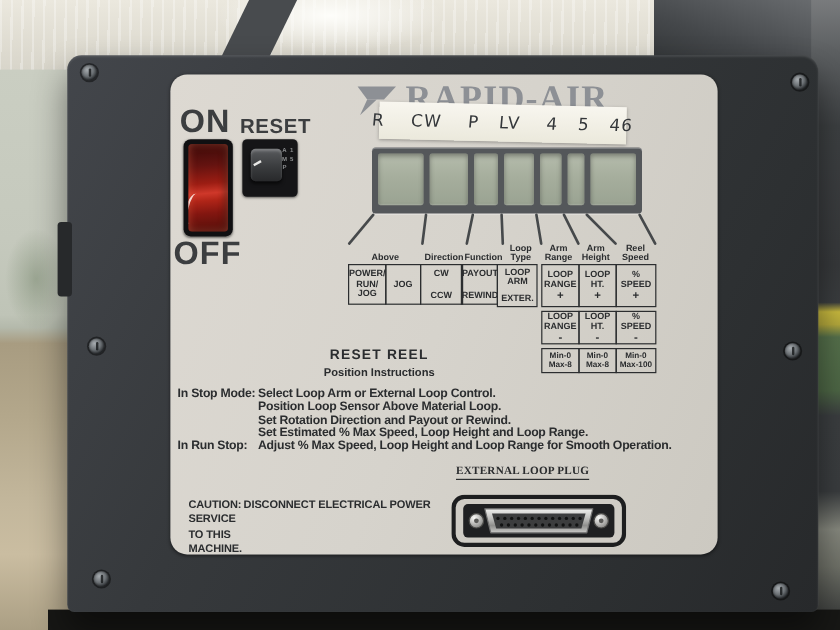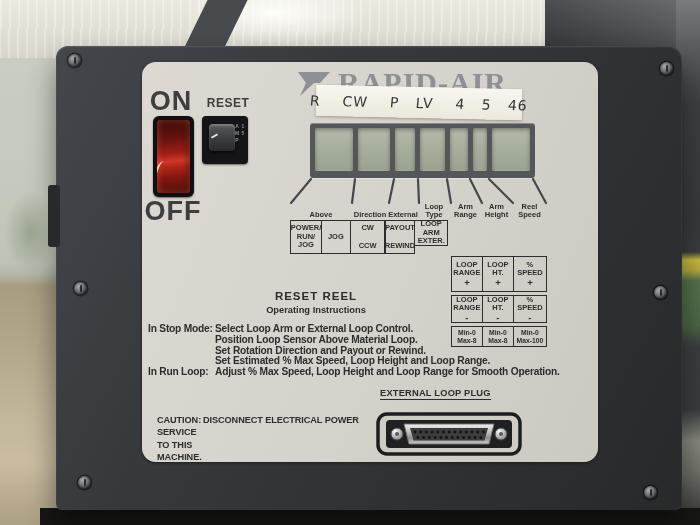--- a/index.html
+++ b/index.html
@@ -46,21 +46,21 @@
   .logo-text{font-family:"Liberation Serif",serif;font-weight:700;font-size:30px;
       color:#8d9095;letter-spacing:1px;}
   .sticker{left:174px;top:25px;width:206px;height:31px;transform:rotate(1.3deg);
       background:linear-gradient(180deg,#f8f6ef,#ebe9dc);
       box-shadow:0 1px 3px rgba(0,0,0,.3);display:flex;align-items:center;justify-content:center;}
   .sticker span{font-family:"DejaVu Sans",sans-serif;font-size:14px;color:#34373a;
       letter-spacing:1px;white-space:pre;transform:skewX(-4deg);}
   .big-label{font-weight:700;font-size:27px;color:#3c3e40;text-align:center;letter-spacing:1px;}
   .on-label{left:0px;top:24px;width:58px;}
   .off-label{left:0px;top:134px;width:62px;}
-  .reset-label{left:58px;top:34px;width:56px;font-weight:700;font-size:12px;color:#3c3e40;
+  .reset-label{left:58px;top:34px;width:56px;font-weight:700;font-size:17px;color:#3c3e40;
       text-align:center;letter-spacing:.5px;}
   .rocker-bezel{left:11px;top:54px;width:41px;height:81px;background:#101012;border-radius:6px;
       padding:4px;box-sizing:border-box;box-shadow:0 1px 2px rgba(0,0,0,.5);cursor:pointer;}
   .rocker{width:100%;height:100%;border-radius:3px;
       background:linear-gradient(175deg,#38090704 0%,#3a0a08 0%,#641310 25%,#9c1d13 45%,
       #cf382a 56%,#b02518 64%,#831610 78%,#500f0a 100%);
       box-shadow:inset 0 0 7px rgba(255,120,90,.45), inset -3px 0 5px rgba(0,0,0,.45);
       position:relative;overflow:hidden;}
   .rocker::after{content:"";position:absolute;left:-2px;bottom:6px;width:10px;height:26px;
       border-left:2px solid rgba(255,245,240,.85);border-radius:50%;transform:rotate(14deg);}
@@ -82,34 +82,34 @@
   .col-header{top:140px;height:17px;font-size:7.5px;font-weight:700;text-align:center;
       white-space:pre-line;line-height:1.05;display:flex;align-items:flex-end;justify-content:center;}
   .cellrow{left:148px;top:158px;display:flex;}
   .cell{border:1.2px solid #2b2d2f;box-sizing:border-box;font-size:7.5px;font-weight:700;
       text-align:center;line-height:1.12;display:flex;flex-direction:column;
       align-items:center;justify-content:center;white-space:pre-line;margin-left:-1.2px;
       cursor:pointer;}
   .cell:first-child{margin-left:0;}
   .cell .gap{flex:1;}
   .grid-b{left:310px;top:158px;display:grid;grid-template-columns:31px 31px 33px;
-      grid-template-rows:36px 28px 21px;row-gap:3px;column-gap:0;margin-top:36px;}
+      grid-template-rows:36px 28px 21px;row-gap:3px;column-gap:0;}
   .grid-b .cell{margin-left:-1.2px;width:auto;height:auto;}
   .sign{font-size:9.5px;line-height:1;}
   .limits{cursor:default;font-size:6.8px;}
   .title{left:74px;top:228px;width:200px;text-align:center;font-weight:700;font-size:11.5px;
       letter-spacing:1px;}
   .subtitle{left:74px;top:243px;width:200px;text-align:center;font-weight:700;font-size:9.3px;}
   .instr{left:6px;top:262px;display:grid;grid-template-columns:67px auto;
       font-size:10.2px;font-weight:700;line-height:10.8px;letter-spacing:-.2px;}
   .caution{left:15px;top:352px;display:grid;grid-template-columns:46px auto;
       font-size:9.2px;font-weight:700;line-height:12.4px;letter-spacing:-.1px;}
   .plug-label{font-size:9.3px;font-weight:700;letter-spacing:.2px;
       border-bottom:1.2px solid #2b2d2f;display:inline-block;padding-bottom:.5px;}
-  .plug-title{left:238px;top:320px;}
+  .plug-title{left:238px;top:320px;font-family:Liberation Serif, serif;}
   .plug-sub{left:238px;top:348px;}
   .connector{left:234px;top:350px;width:146px;height:44px;}
 </style>
 </head>
 <body>
 
 <div class="stage">
 
   <div class="abs bg-wallfloor"></div>
   <div class="abs bg-plantshadow"></div>
@@ -174,21 +174,21 @@
           <line x1="276" y1="117" x2="277" y2="141"></line>
           <line x1="305" y1="117" x2="309" y2="141"></line>
           <line x1="328" y1="117" x2="340" y2="141"></line>
           <line x1="347" y1="117" x2="371" y2="141"></line>
           <line x1="391" y1="117" x2="404" y2="141"></line>
         </g>
       </svg>
 
       <div class="abs col-header" style="left:148px;width:62px;">Above</div>
       <div class="abs col-header" style="left:210px;width:36px;">Direction</div>
-      <div class="abs col-header" style="left:246px;width:30px;">External</div>
+      <div class="abs col-header" style="left:246px;width:30px;">Function</div>
       <div class="abs col-header" style="left:276px;width:32px;">Loop
 Type</div>
       <div class="abs col-header" style="left:308px;width:31px;">Arm
 Range</div>
       <div class="abs col-header" style="left:339px;width:31px;">Arm
 Height</div>
       <div class="abs col-header" style="left:370px;width:35px;">Reel
 Speed</div>
 
       <div class="abs cellrow">
@@ -199,21 +199,21 @@
         <div class="cell" style="width:36px;height:34px;padding:3px 0;">
           <span>CW</span>
           <span class="gap"></span>
           <span>CCW</span>
         </div>
         <div class="cell" style="width:31px;height:34px;padding:3px 0;">
           <span>PAYOUT</span>
           <span class="gap"></span>
           <span>REWIND</span>
         </div>
-        <div class="cell" style="width:34px;height:26px;padding:2px 0;">
+        <div class="cell" style="width:34px;height:36px;padding:2px 0;">
           <span>LOOP ARM</span>
           <span class="gap"></span>
           <span>EXTER.</span>
         </div>
       </div>
 
       <div class="abs grid-b">
         <div class="cell">
           <span>LOOP RANGE</span>
           <span class="sign">+</span>
@@ -240,31 +240,31 @@
         </div>
         <div class="cell limits">Min-0
 Max-8</div>
         <div class="cell limits">Min-0
 Max-8</div>
         <div class="cell limits">Min-0
 Max-100</div>
       </div>
 
       <div class="abs title">RESET REEL</div>
-      <div class="abs subtitle">Operating Instructions</div>
+      <div class="abs subtitle">Position Instructions</div>
       <div class="abs instr">
         <div>In Stop Mode:</div>
         <div>Select Loop Arm or External Loop Control.</div>
         <div></div>
         <div>Position Loop Sensor Above Material Loop.</div>
         <div></div>
         <div>Set Rotation Direction and Payout or Rewind.</div>
         <div></div>
         <div>Set Estimated % Max Speed, Loop Height and Loop Range.</div>
-        <div>In Run Loop:</div>
+        <div>In Run Stop:</div>
         <div>Adjust % Max Speed, Loop Height and Loop Range for Smooth Operation.</div>
       </div>
 
       <div class="abs caution">
         <div>CAUTION:</div>
         <div>DISCONNECT ELECTRICAL POWER</div>
         <div></div>
         <div></div>
         <div>SERVICE TO THIS MACHINE.</div>
       </div>

